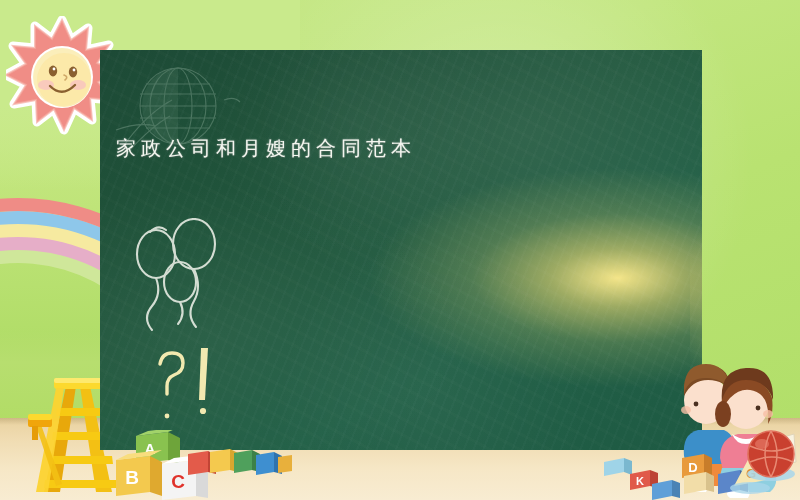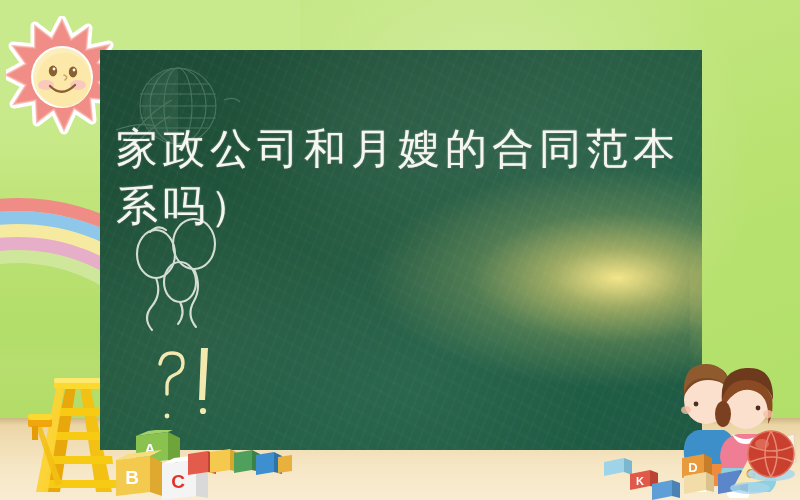--- a/index.html
+++ b/index.html
@@ -93,21 +93,21 @@
   .doodle-globe svg{width:100%;height:100%;display:block;}
   
   .doodle-balloons{position:absolute;left:22px;top:168px;width:122px;height:120px;opacity:.85;}
   .doodle-balloons svg{width:100%;height:100%;display:block;}
 
   
   .headline{
     position:absolute;left:16px;top:70px;width:580px;
     color:#f4f6ef;
     font-family:"DejaVu Sans","Liberation Sans",sans-serif;
-    font-size:42px;
+    font-size:20px;
     line-height:57px;
     letter-spacing:5px;
     text-shadow:0 0 2px rgba(255,255,255,.55), 0 1px 2px rgba(0,0,0,.30);
     white-space:nowrap;
   }
   .headline .ln{display:block;}
   .headline .ln2{padding-left:30px;}
   .headline .ln3{padding-left:0px;}
 
   
@@ -221,21 +221,20 @@
           <path d="M34,60 q6,16 -4,28 q-10,12 0,24"></path>
           <path d="M72,51 q8,18 0,32 q-8,14 2,26"></path>
           <path d="M58,84 q6,12 -2,22"></path>
           <path d="M28,14 q8,-8 16,-2"></path>
         </g>
       </svg>
     </div>
 
     <div class="headline">
       <span class="ln ln1">家政公司和月嫂的合同范本</span>
-      <span class="ln ln3">系吗）</span>
     </div>
 
     <div class="mark">
       <svg viewBox="0 0 80 96">
         <g stroke="#f2e9b0" fill="none" stroke-linecap="round">
           <path d="M12,24 q2,-11 12,-11 q11,0 11,10 q0,9 -9,12 q-7,3 -7,11 l0,8" stroke-width="3.4"></path>
           <circle cx="19" cy="76" r="2.4" fill="#f2e9b0" stroke="none"></circle>
           <path d="M53,8 L60,8 L57,60 L51,60 Z" fill="#f2e9b0" stroke="none"></path>
           <circle cx="55" cy="71" r="3.1" fill="#f2e9b0" stroke="none"></circle>
         </g>

